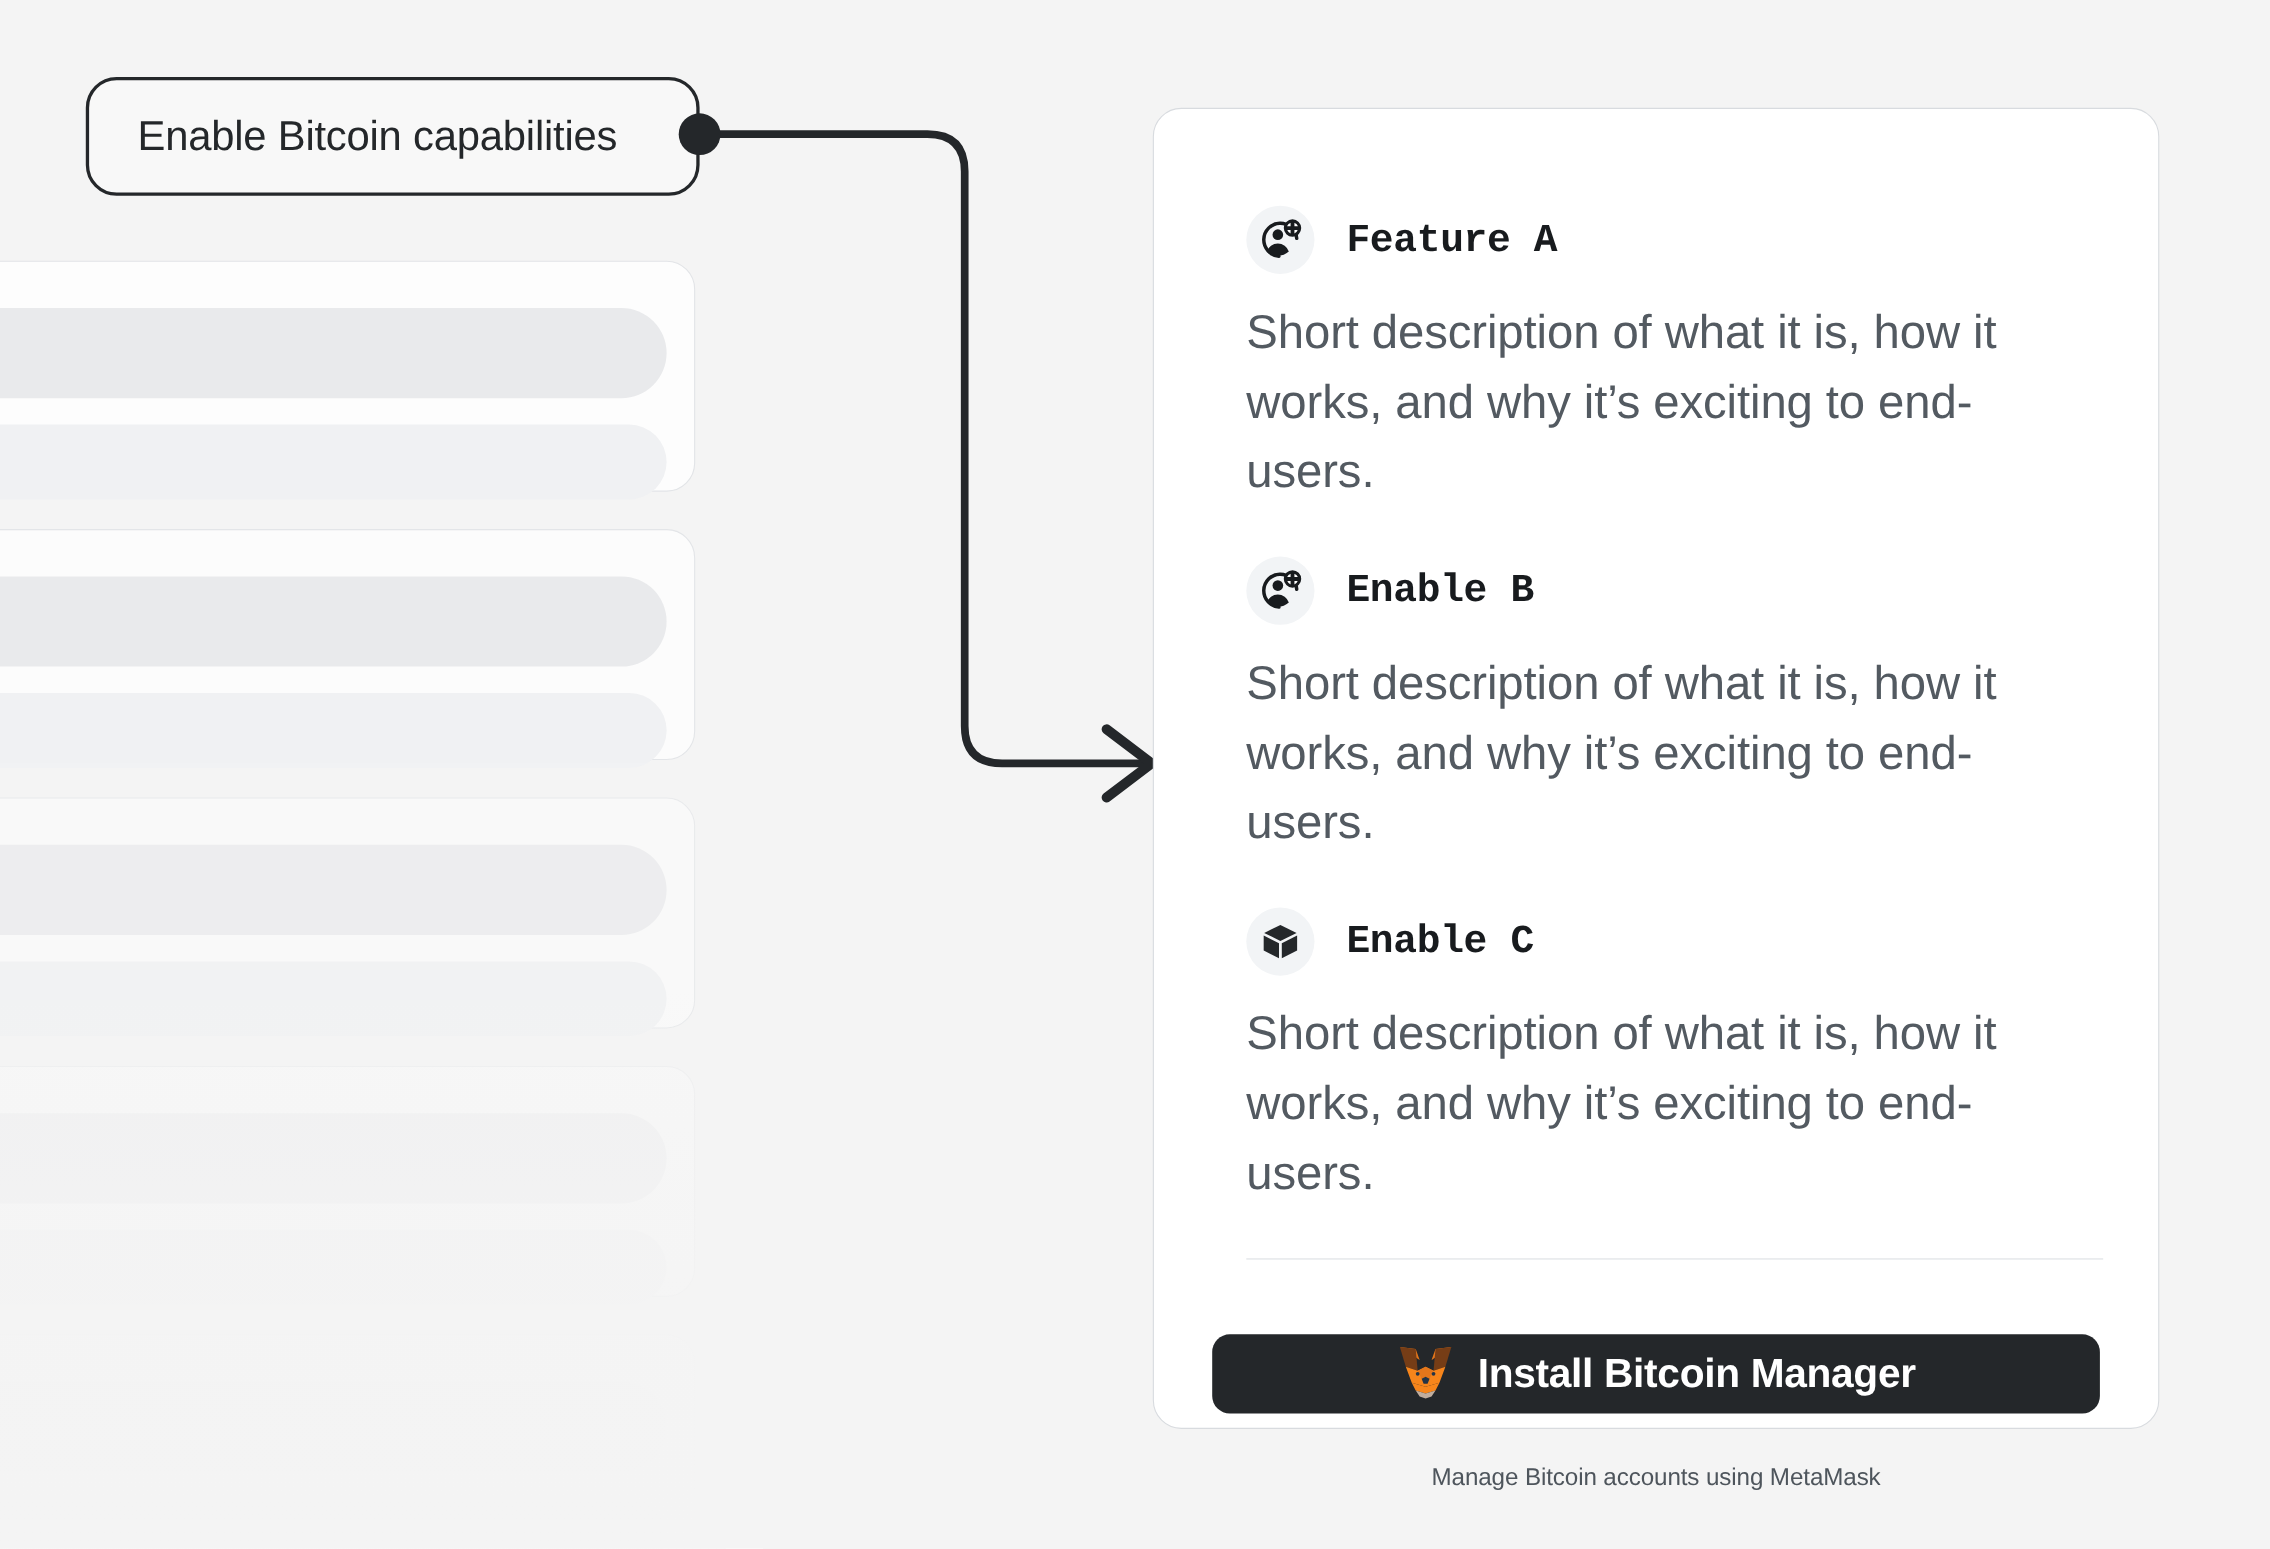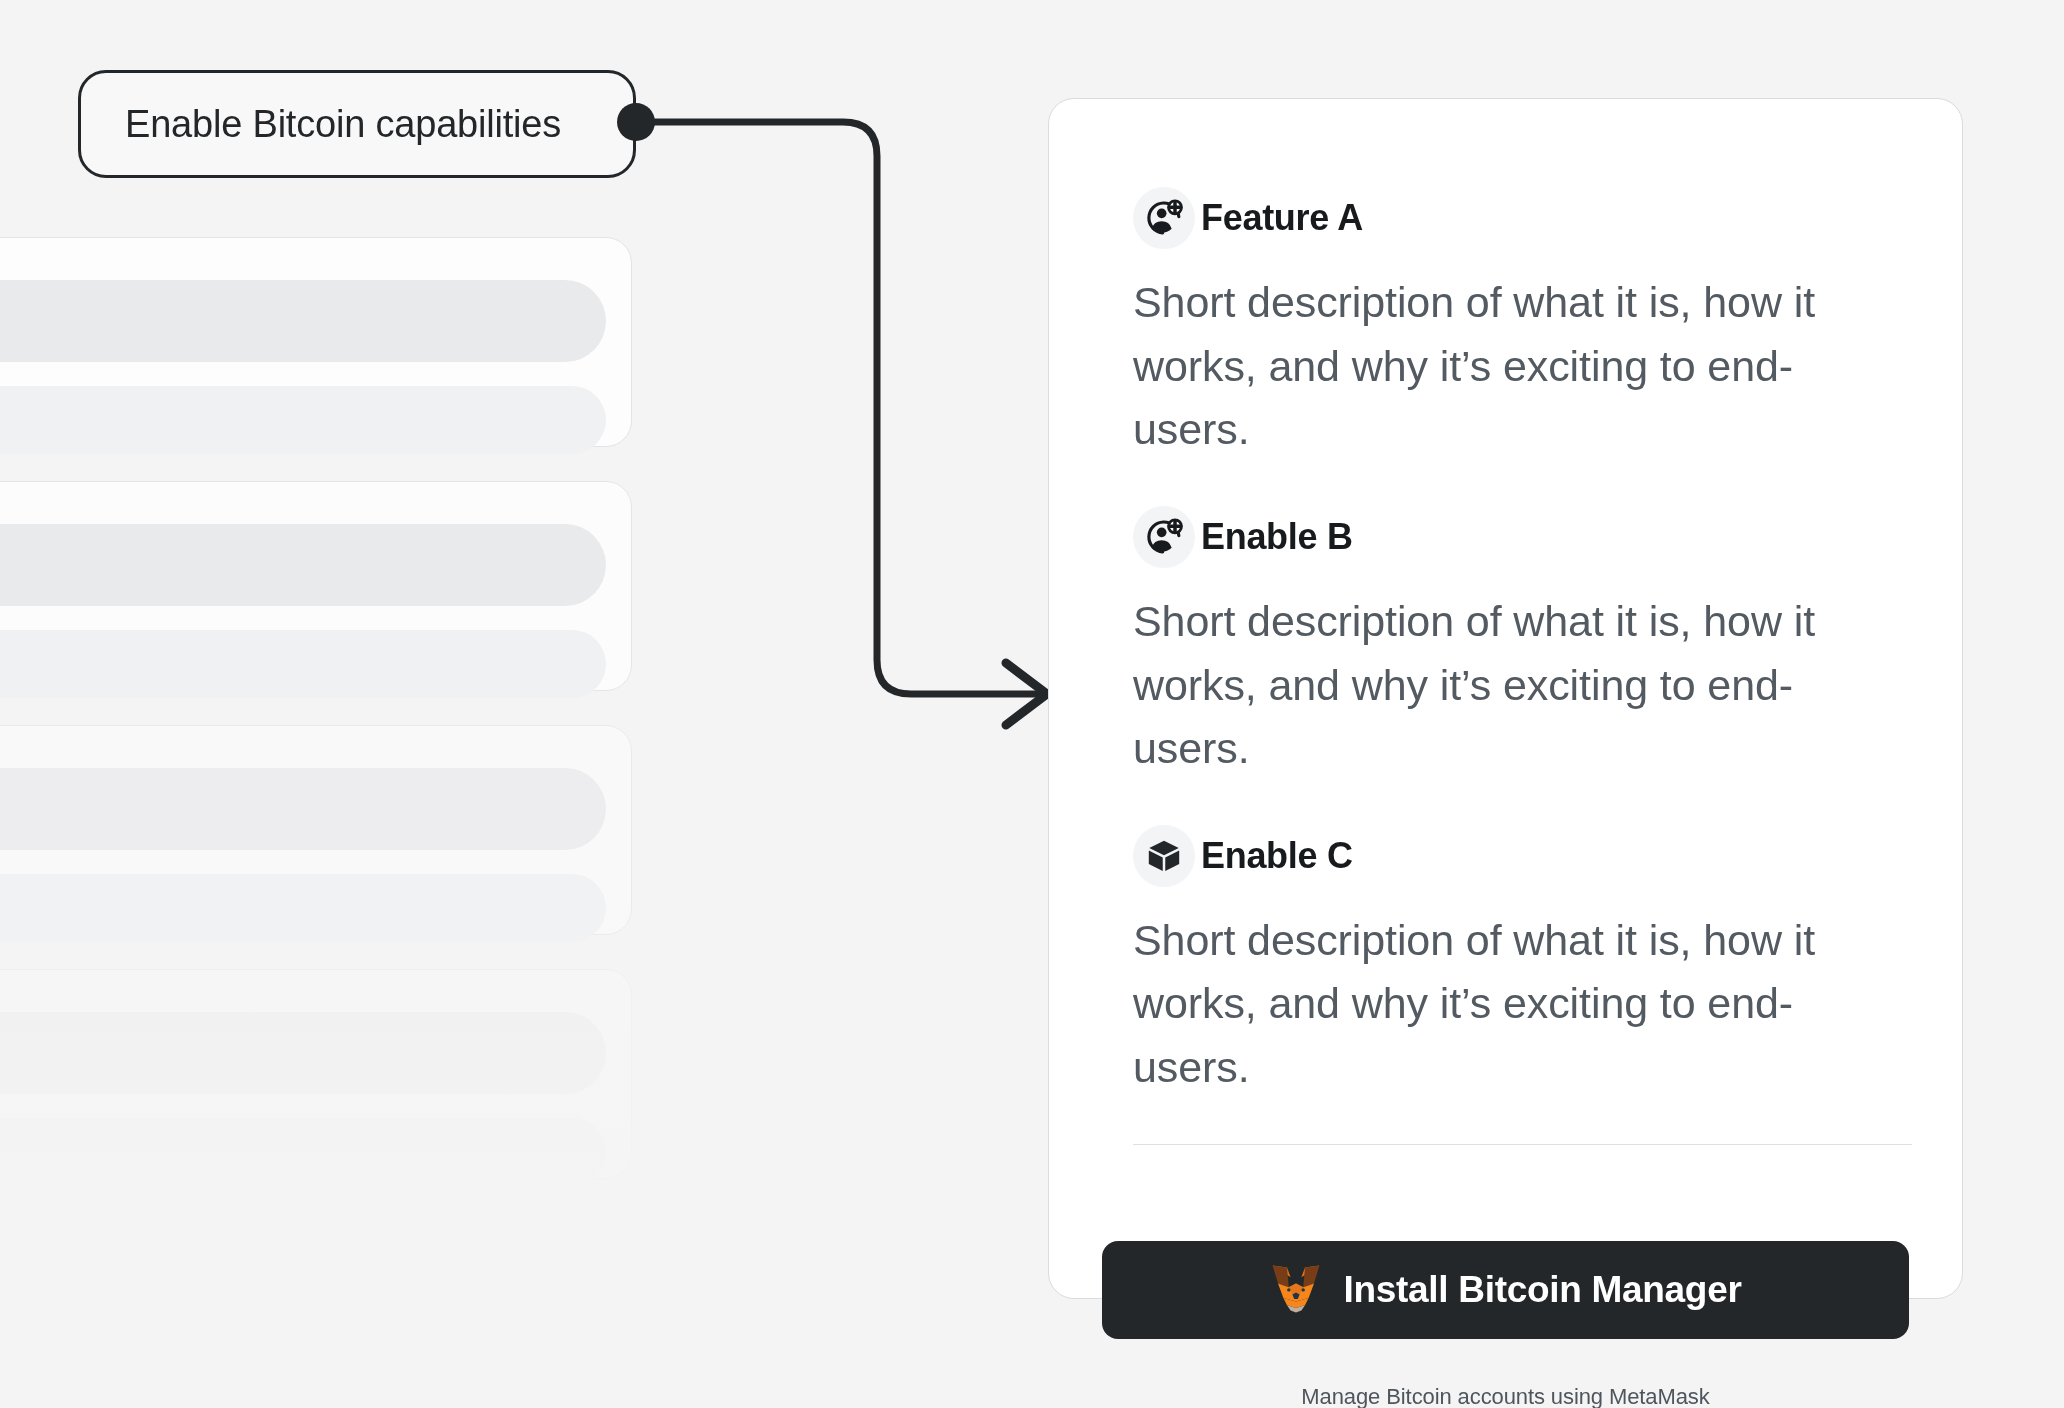--- a/index.html
+++ b/index.html
@@ -108,22 +108,23 @@
   #feature-list {
     padding: 88px 50px 0 84px;
     flex: 1;
   }
   .feature-block { margin-bottom: 44px; }
   .feature-block:last-child { margin-bottom: 0; }
 
   .feature-head {
     display: flex;
     align-items: center;
-    gap: 6px;
+    gap: 29px;
     margin-bottom: 22px;
+    font-family: Liberation Mono, monospace;
   }
   .feature-icon-wrap {
     width: 62px;
     height: 62px;
     border-radius: 50%;
     background: #f2f4f6;
     display: flex;
     align-items: center;
     justify-content: center;
     flex: 0 0 62px;
@@ -149,31 +150,30 @@
   }
 
   #card-footer {
     padding: 68px 40px 0 40px;
     display: flex;
     flex-direction: column;
     align-items: center;
   }
   #install-button {
     width: 807px;
-    height: 98px;
+    height: 72px;
     background: #24272a;
     border: none;
     border-radius: 16px;
     display: flex;
     align-items: center;
     justify-content: center;
     gap: 20px;
     cursor: pointer;
     padding: 0;
-    margin-top: 28px;
   }
   #install-button-label {
     font-size: 37px;
     font-weight: 700;
     color: #ffffff;
     letter-spacing: -0.3px;
   }
   #install-caption {
     margin-top: 45px;
     font-size: 22px;

